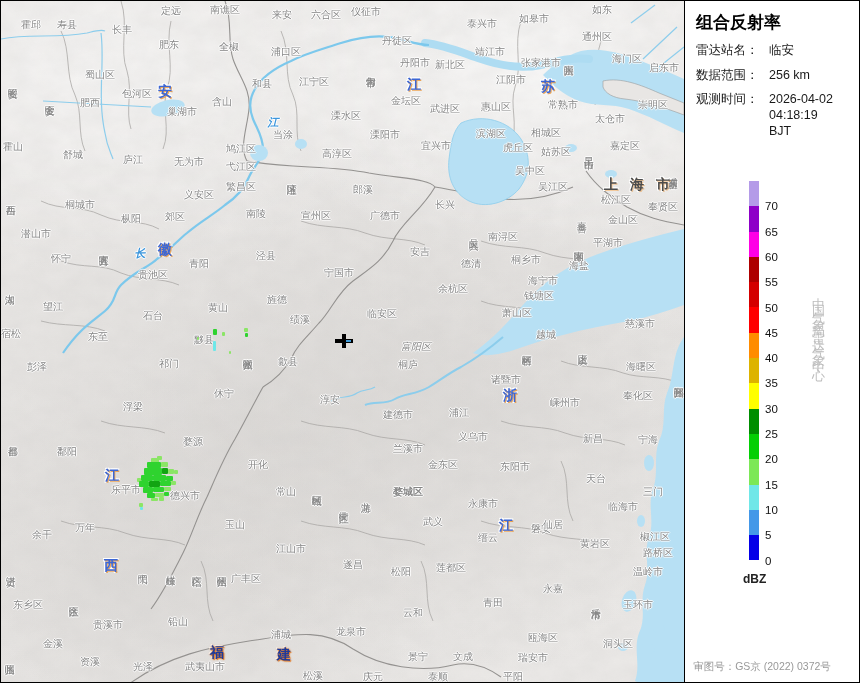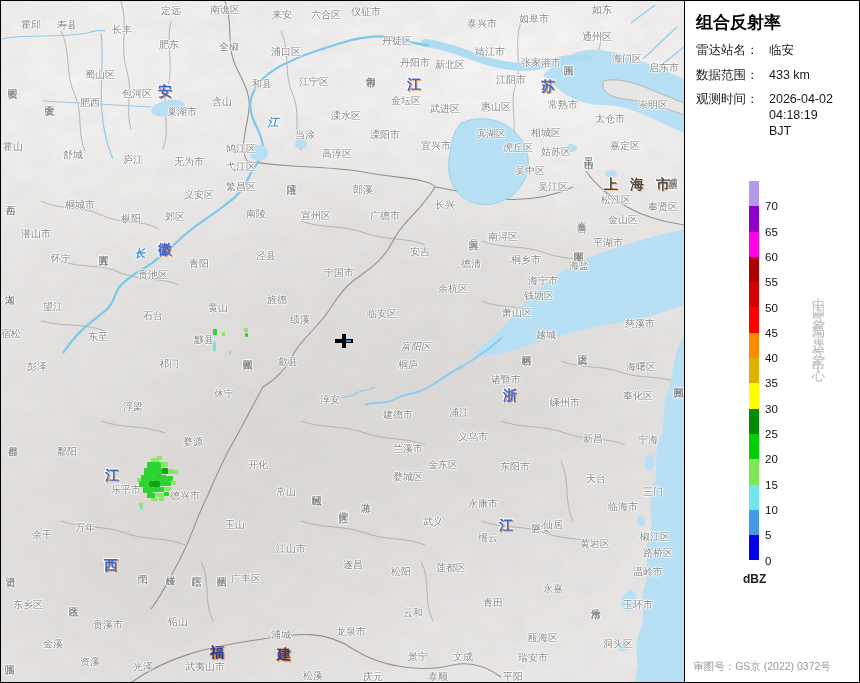--- a/index.html
+++ b/index.html
@@ -148,21 +148,21 @@
         <span class="lbl" style="left: 396px; top: 40px;">丹徒区</span>
         <span class="lbl v" style="left: 369px; top: 68px;">句容市</span>
         <span class="lbl" style="left: 414px; top: 62px;">丹阳市</span>
         <span class="lbl" style="left: 449px; top: 64px;">新北区</span>
         <span class="lbl" style="left: 313px; top: 81px;">江宁区</span>
         <span class="lbl prov" style="left: 413px; top: 83px;">江</span>
         <span class="lbl" style="left: 405px; top: 100px;">金坛区</span>
         <span class="lbl" style="left: 444px; top: 108px;">武进区</span>
         <span class="lbl" style="left: 345px; top: 115px;">溧水区</span>
         <span class="lbl riv" style="left: 272px; top: 122px;">江</span>
-        <span class="lbl" style="left: 304px; top: 134px;">当涂</span>
+        <span class="lbl" style="left: 282px; top: 134px;">当涂</span>
         <span class="lbl" style="left: 384px; top: 134px;">溧阳市</span>
         <span class="lbl" style="left: 435px; top: 145px;">宜兴市</span>
         <span class="lbl" style="left: 336px; top: 153px;">高淳区</span>
         <span class="lbl" style="left: 240px; top: 148px;">鸠江区</span>
         <span class="lbl" style="left: 240px; top: 166px;">弋江区</span>
         <span class="lbl v" style="left: 290px; top: 176px;">湾沚区</span>
         <span class="lbl" style="left: 481px; top: 23px;">泰兴市</span>
         <span class="lbl" style="left: 533px; top: 18px;">如皋市</span>
         <span class="lbl" style="left: 601px; top: 9px;">如东</span>
         <span class="lbl" style="left: 596px; top: 36px;">通州区</span>
@@ -258,21 +258,21 @@
         <span class="lbl" style="left: 329px; top: 399px;">淳安</span>
         <span class="lbl" style="left: 397px; top: 414px;">建德市</span>
         <span class="lbl" style="left: 458px; top: 412px;">浦江</span>
         <span class="lbl" style="left: 407px; top: 448px;">兰溪市</span>
         <span class="lbl" style="left: 442px; top: 464px;">金东区</span>
         <span class="lbl" style="left: 257px; top: 464px;">开化</span>
         <span class="lbl v" style="left: 315px; top: 487px;">柯城区</span>
         <span class="lbl" style="left: 285px; top: 491px;">常山</span>
         <span class="lbl v" style="left: 342px; top: 505px;">衢江区</span>
         <span class="lbl v" style="left: 364px; top: 494px;">龙游</span>
-        <span class="lbl" style="left: 407px; top: 476px;">婺城区</span>
+        <span class="lbl" style="left: 407px; top: 491px; font-weight: bold;">婺城区</span>
         <span class="lbl" style="left: 640px; top: 366px;">海曙区</span>
         <span class="lbl v" style="left: 677px; top: 379px;">鄞州区</span>
         <span class="lbl" style="left: 505px; top: 379px;">诸暨市</span>
         <span class="lbl prov" style="left: 509px; top: 394px;">浙</span>
         <span class="lbl" style="left: 637px; top: 395px;">奉化区</span>
         <span class="lbl" style="left: 564px; top: 402px;">嵊州市</span>
         <span class="lbl" style="left: 472px; top: 436px;">义乌市</span>
         <span class="lbl" style="left: 592px; top: 438px;">新昌</span>
         <span class="lbl" style="left: 647px; top: 439px;">宁海</span>
         <span class="lbl" style="left: 514px; top: 466px;">东阳市</span>
@@ -379,21 +379,21 @@
 
   <aside class="panel">
     <h1>组合反射率</h1>
 
     <div class="inforow">
       <span class="k">雷达站名：</span>
       <span>临安</span>
     </div>
     <div class="inforow">
       <span class="k">数据范围：</span>
-      <span>433 km</span>
+      <span>256 km</span>
     </div>
     <div class="inforow">
       <span class="k">观测时间：</span>
       <span>
         <span class="val2">2026-04-02</span>
         <span class="val2">04:18:19 BJT</span>
       </span>
     </div>
 
     <div class="legend">

